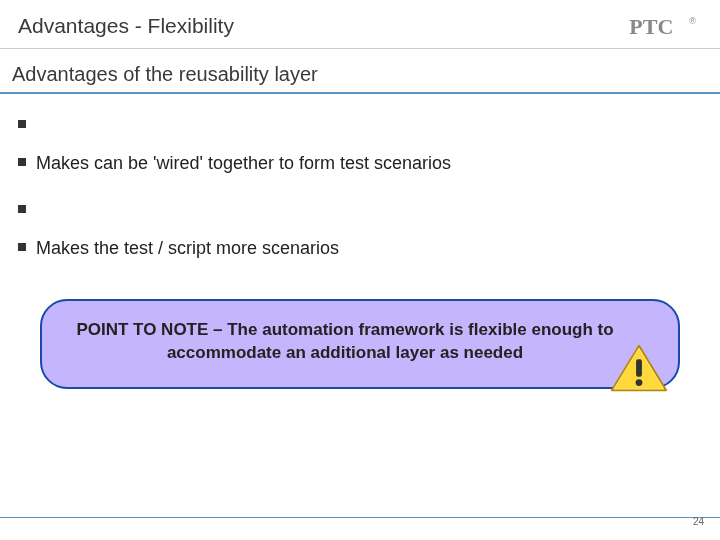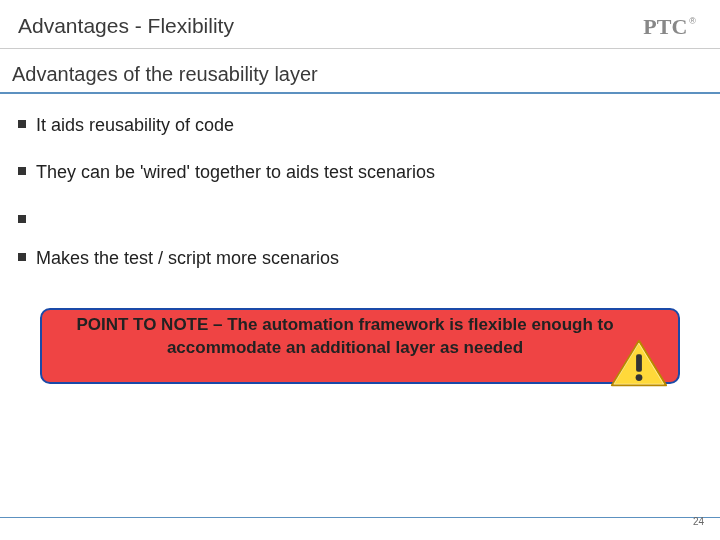--- a/index.html
+++ b/index.html
@@ -19,21 +19,21 @@
     border-bottom: 1px solid #ccc;
   }
   .title {
     font-size: 21px;
     font-weight: 400;
     color: #3a3a3a;
   }
   .logo {
     display: flex;
     align-items: flex-start;
-    gap: 2px;
+    gap: 16px;
   }
   .logo-text {
     font-size: 22px;
     font-weight: bold;
     color: #888;
     letter-spacing: 0px;
     font-family: Georgia, serif;
   }
   .logo-reg {
     font-size: 9px;
@@ -67,24 +67,24 @@
   .bullet-text {
     font-size: 18px;
     color: #222;
     line-height: 1.3;
   }
   .callout-wrap {
     padding: 24px 40px 0 40px;
     position: relative;
   }
   .callout {
-    background: #ef4444;
+    background: #c4b5fd;
     border: 2px solid #1a4aa8;
-    border-radius: 10px;
-    padding: 4px 60px 22px 30px;
+    border-radius: 27px;
+    padding: 18px 60px 22px 30px;
     position: relative;
   }
   .callout-text {
     font-size: 17px;
     font-weight: bold;
     color: #222;
     text-align: center;
     line-height: 1.35;
   }
   .warning-icon {
@@ -120,25 +120,24 @@
   </div>
 </div>
 
 <div class="subtitle-bar">
   <div class="subtitle">Advantages of the reusability layer</div>
 </div>
 
 <div class="content">
   <div class="bullet-item">
     <div class="bullet-mark"></div>
-    <div class="bullet-text">It aids reusability of code</div>
   </div>
   <div class="bullet-item">
     <div class="bullet-mark"></div>
-    <div class="bullet-text">They can be 'wired' together to aids test scenarios</div>
+    <div class="bullet-text">Makes can be 'wired' together to form test scenarios</div>
   </div>
   <div class="bullet-item">
     <div class="bullet-mark"></div>
   </div>
   <div class="bullet-item">
     <div class="bullet-mark"></div>
     <div class="bullet-text">Makes the test / script more scenarios</div>
   </div>
 </div>
 

